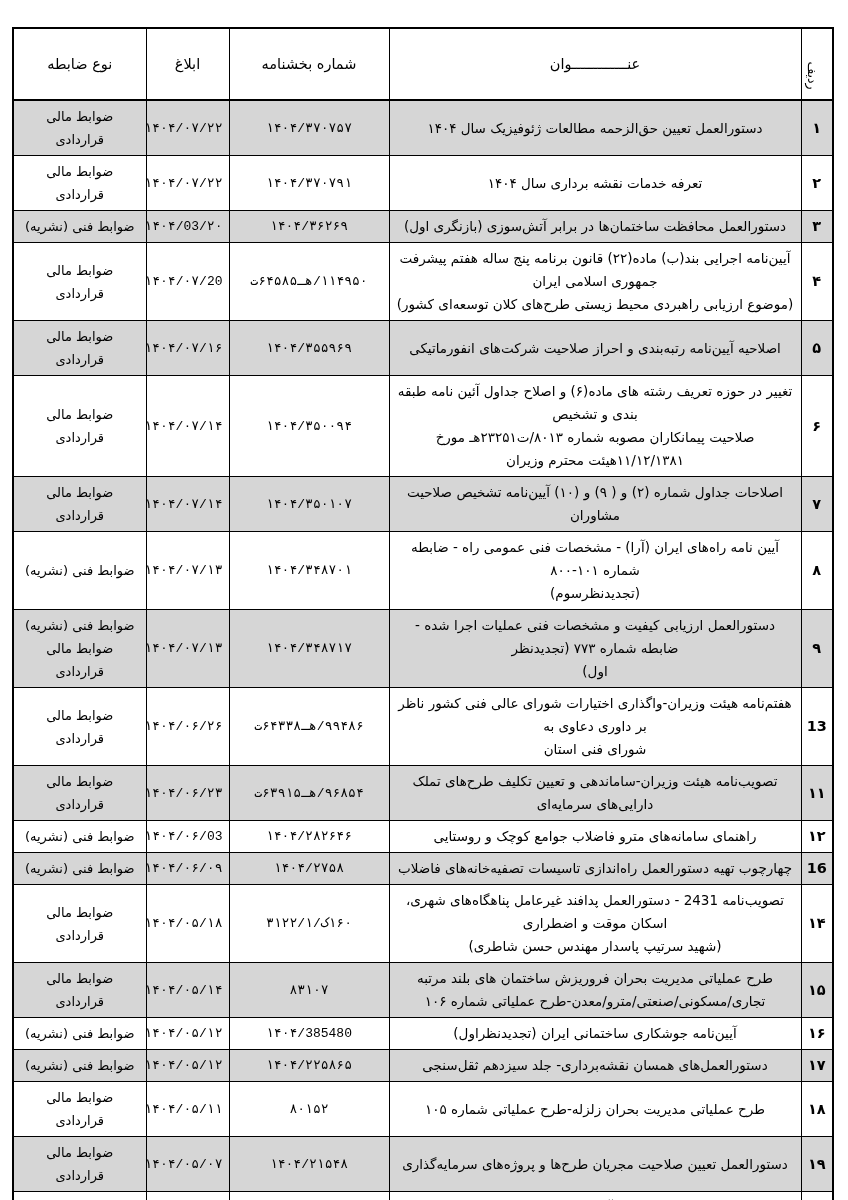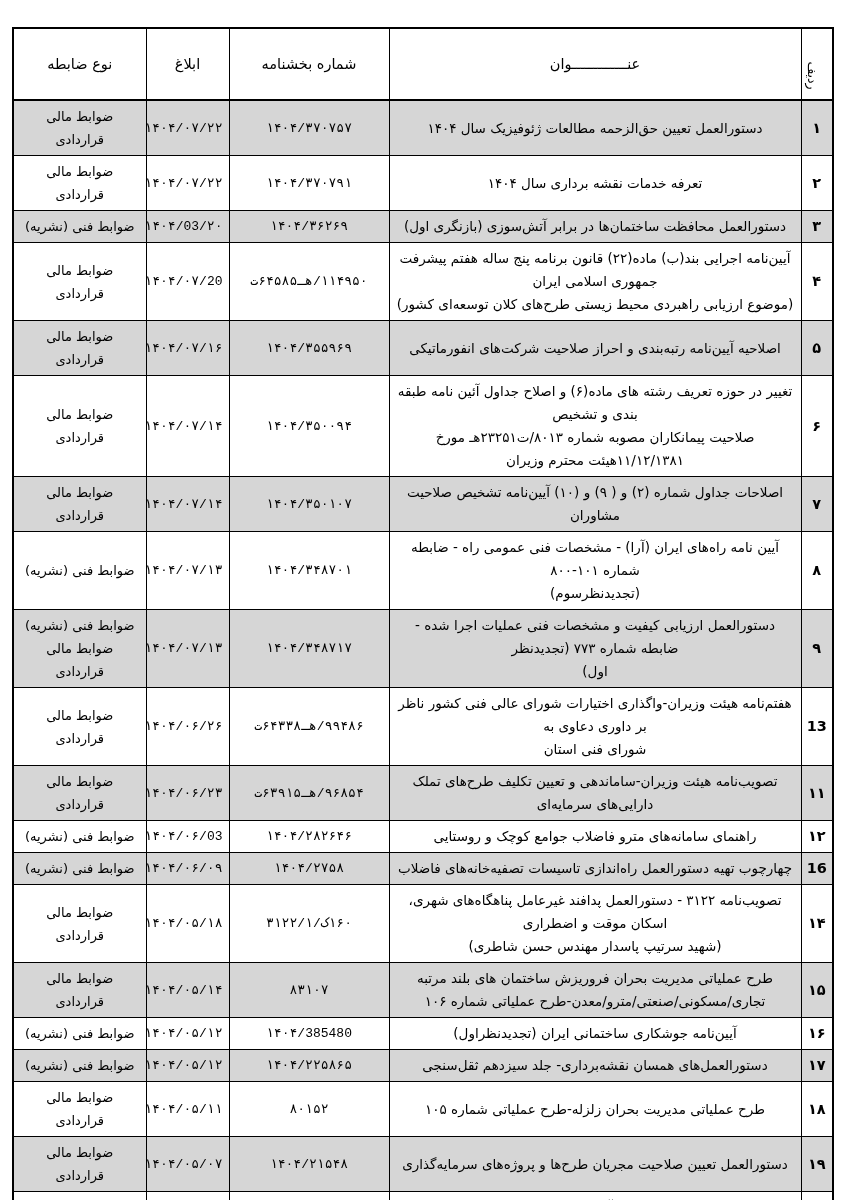--- a/index.html
+++ b/index.html
@@ -182,21 +182,21 @@
         </tr>
         <tr class="shaded">
           <td class="c-index">16</td>
           <td class="c-title">چهارچوب تهیه دستورالعمل راه‌اندازی تاسیسات تصفیه‌خانه‌های فاضلاب</td>
           <td class="c-number">۱۴۰۴/۲۷۵۸</td>
           <td class="c-date">۱۴۰۴/۰۶/۰۹</td>
           <td class="c-type">ضوابط فنی (نشریه)</td>
         </tr>
         <tr>
           <td class="c-index">۱۴</td>
-          <td class="c-title">تصویب‌نامه ۳۱۲۲ - دستورالعمل پدافند غیرعامل پناهگاه‌های شهری، اسکان موقت و اضطراری
+          <td class="c-title">تصویب‌نامه 2431 - دستورالعمل پدافند غیرعامل پناهگاه‌های شهری، اسکان موقت و اضطراری
 (شهید سرتیپ پاسدار مهندس حسن شاطری)</td>
           <td class="c-number">۱۶۰ک/۳۱۲۲/۱</td>
           <td class="c-date">۱۴۰۴/۰۵/۱۸</td>
           <td class="c-type">ضوابط مالی قراردادی</td>
         </tr>
         <tr class="shaded">
           <td class="c-index">۱۵</td>
           <td class="c-title">طرح عملیاتی مدیریت بحران فروریزش ساختمان های بلند مرتبه
 تجاری/مسکونی/صنعتی/مترو/معدن-طرح عملیاتی شماره ۱۰۶</td>
           <td class="c-number">۸۳۱۰۷</td>

